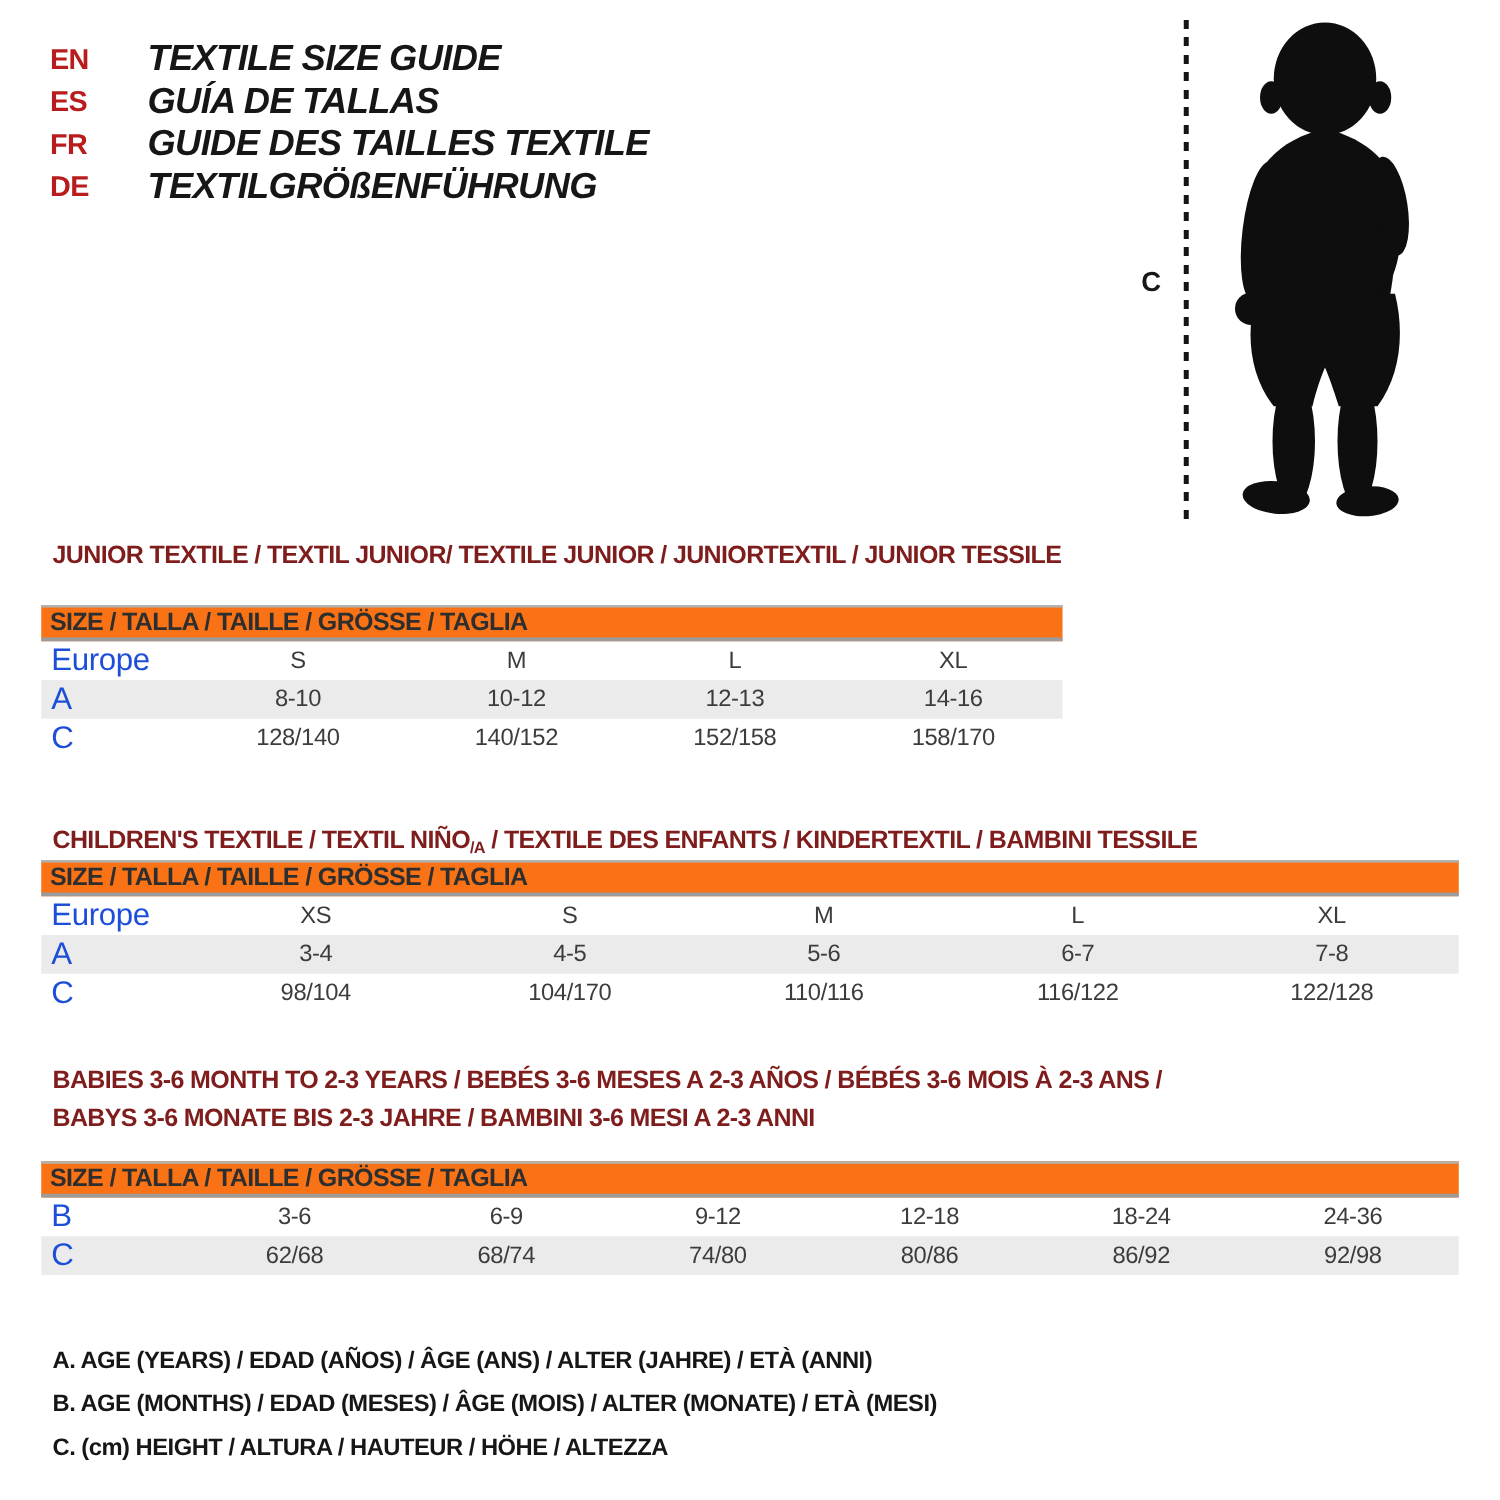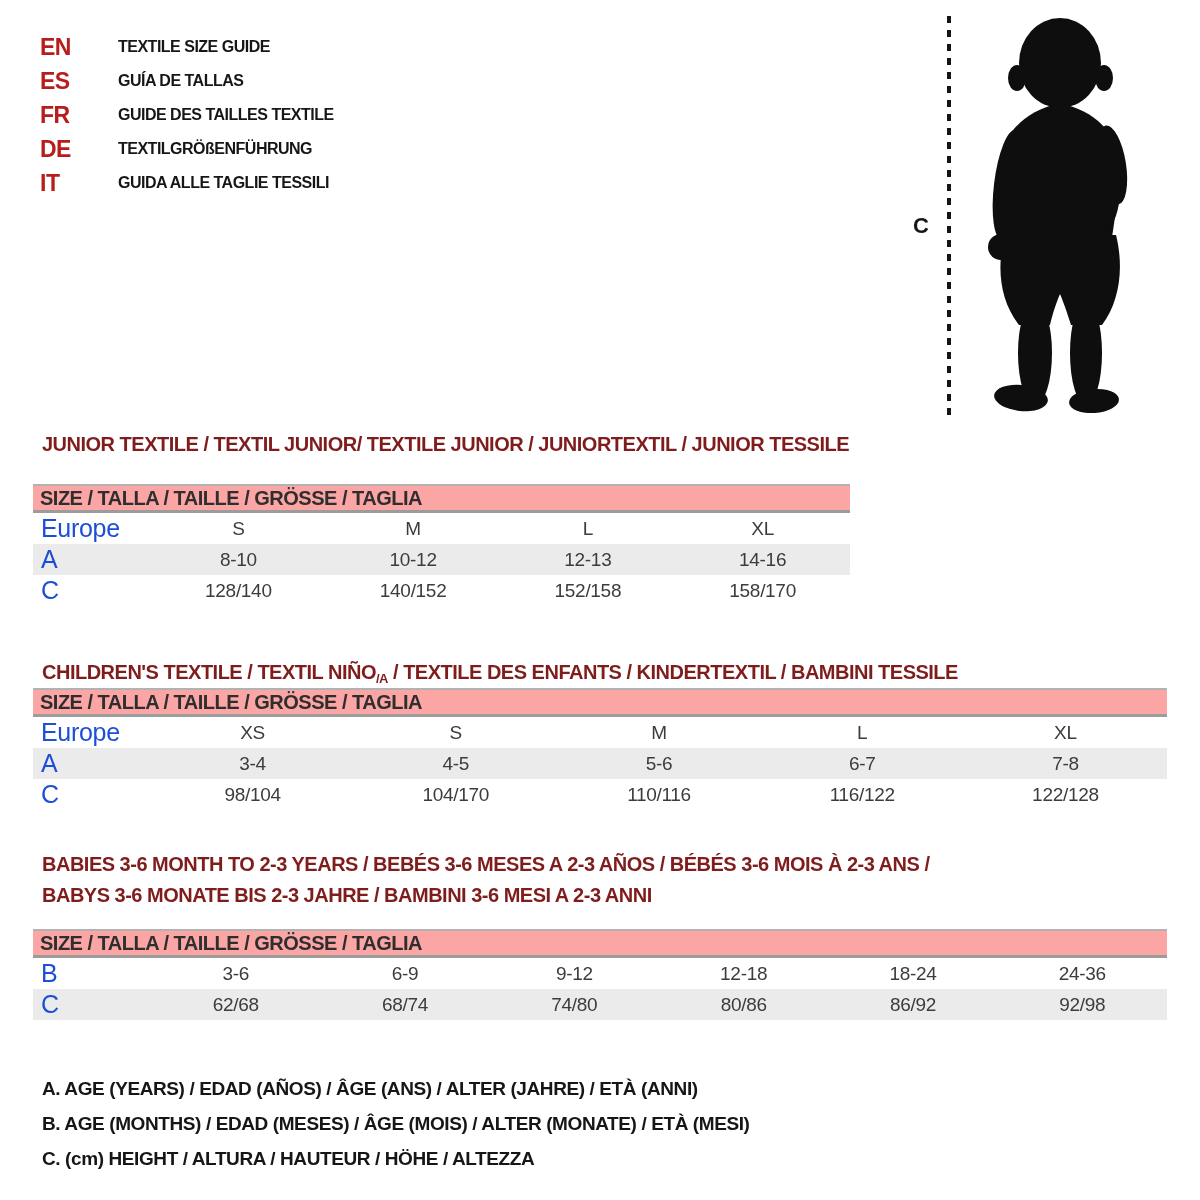--- a/index.html
+++ b/index.html
@@ -4,33 +4,33 @@
 <style>
   html,body{margin:0;padding:0;background:#ffffff;}
   .canvas{
     position:relative;width:1200px;height:1200px;background:#ffffff;overflow:hidden;
     font-family:"Liberation Sans", sans-serif;color:#1d1d1d;
   }
   
   .lang-block{position:absolute;left:40px;top:30px;}
   .lang-row{display:flex;height:34px;align-items:center;}
   .lang-code{width:78px;font-size:23px;font-weight:bold;letter-spacing:-0.5px;color:#b91c1c;}
-  .lang-label{font-size:16px;font-weight:bold;letter-spacing:-0.5px;color:#161616;white-space:nowrap;}
+  .lang-label{font-size:29px;font-weight:bold;letter-spacing:-0.5px;color:#161616;white-space:nowrap;font-style:italic;}
   
   .dash-line{position:absolute;left:947px;top:16px;width:4px;height:400px;
     background:repeating-linear-gradient(to bottom,#141414 0 7px,transparent 7px 14px);}
   .c-label{position:absolute;left:913px;top:213px;font-size:22px;font-weight:bold;color:#161616;}
   .silhouette{position:absolute;left:965px;top:15px;width:180px;height:400px;}
   
   .sec-title{position:absolute;font-size:20px;font-weight:bold;letter-spacing:-0.5px;
     color:#7f1d1d;white-space:nowrap;}
   .sec-title .subscript{font-size:13px;position:relative;top:4px;font-weight:bold;}
   
   .size-table{position:absolute;}
-  .size-bar{background:#fca5a5;border-top:2px solid #b2b2b2;border-bottom:3px solid #9c9c9c;
+  .size-bar{background:#f97316;border-top:2px solid #b2b2b2;border-bottom:3px solid #9c9c9c;
     height:24px;line-height:24px;padding-left:7px;font-size:20px;font-weight:bold;
     letter-spacing:-0.5px;color:#2e2e2e;white-space:nowrap;}
   .trow{display:flex;height:31px;align-items:center;}
   .trow.shaded{background:#ebebeb;}
   .tlabel{width:110px;padding-left:8px;font-size:25px;color:#1d4ed8;letter-spacing:-0.3px;}
   .tcell{flex:1;text-align:center;font-size:19px;color:#3c3c3c;letter-spacing:-0.3px;}
   
   .babies-title{line-height:31px;}
   
   .legend{position:absolute;left:42px;top:1071px;}
@@ -51,24 +51,20 @@
       <span class="lang-code">ES</span>
       <span class="lang-label">GUÍA DE TALLAS</span>
     </div>
     <div class="lang-row">
       <span class="lang-code">FR</span>
       <span class="lang-label">GUIDE DES TAILLES TEXTILE</span>
     </div>
     <div class="lang-row">
       <span class="lang-code">DE</span>
       <span class="lang-label">TEXTILGRÖßENFÜHRUNG</span>
-    </div>
-    <div class="lang-row">
-      <span class="lang-code">IT</span>
-      <span class="lang-label">GUIDA ALLE TAGLIE TESSILI</span>
     </div>
   </div>
 
   <div class="c-label">C</div>
   <div class="dash-line"></div>
   <svg class="silhouette" viewBox="0 0 180 400" xmlns="http://www.w3.org/2000/svg">
     <g fill="#0e0e0e">
       <ellipse cx="95" cy="48" rx="41" ry="45"></ellipse>
       <ellipse cx="52" cy="63" rx="9" ry="13"></ellipse>
       <ellipse cx="139" cy="63" rx="9" ry="13"></ellipse>

